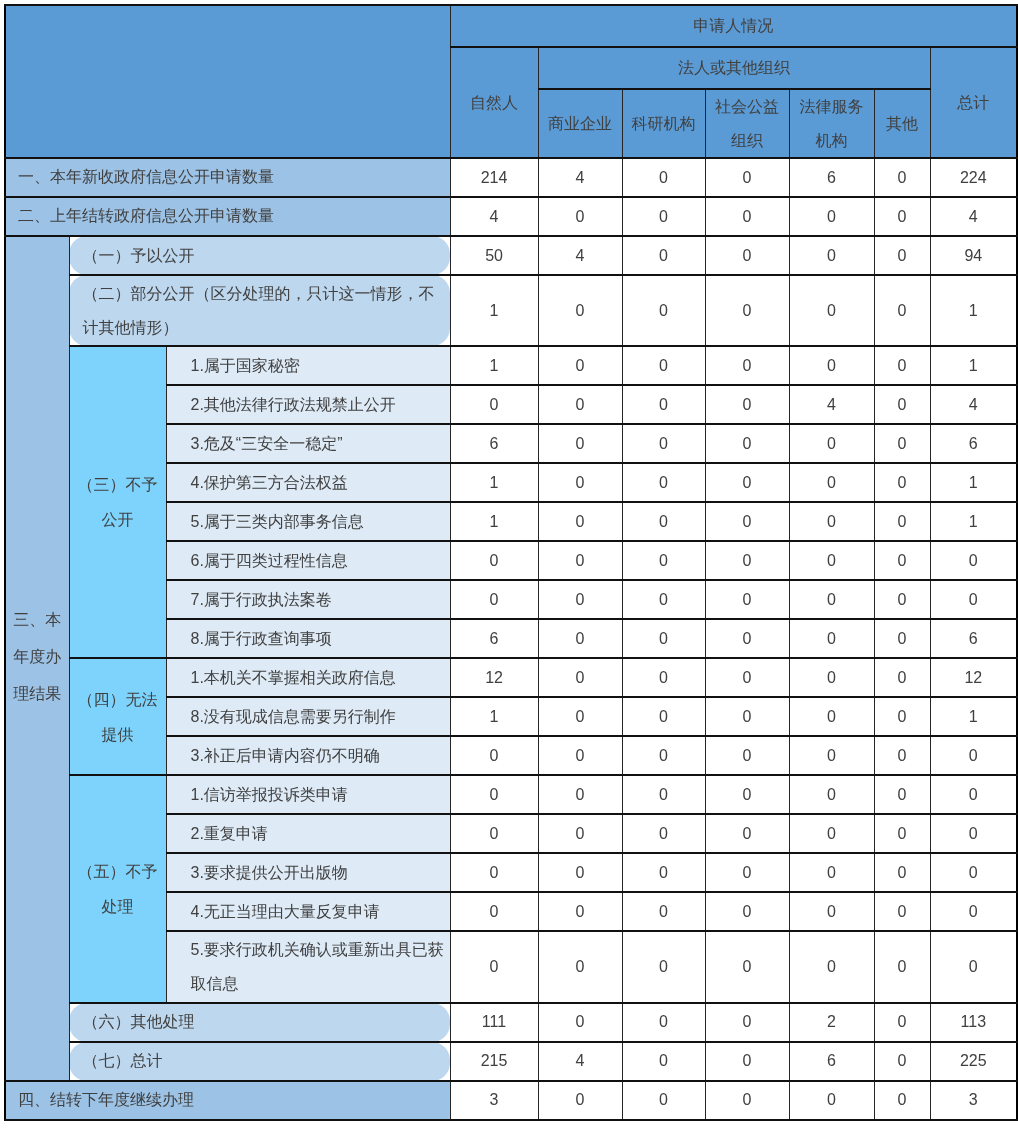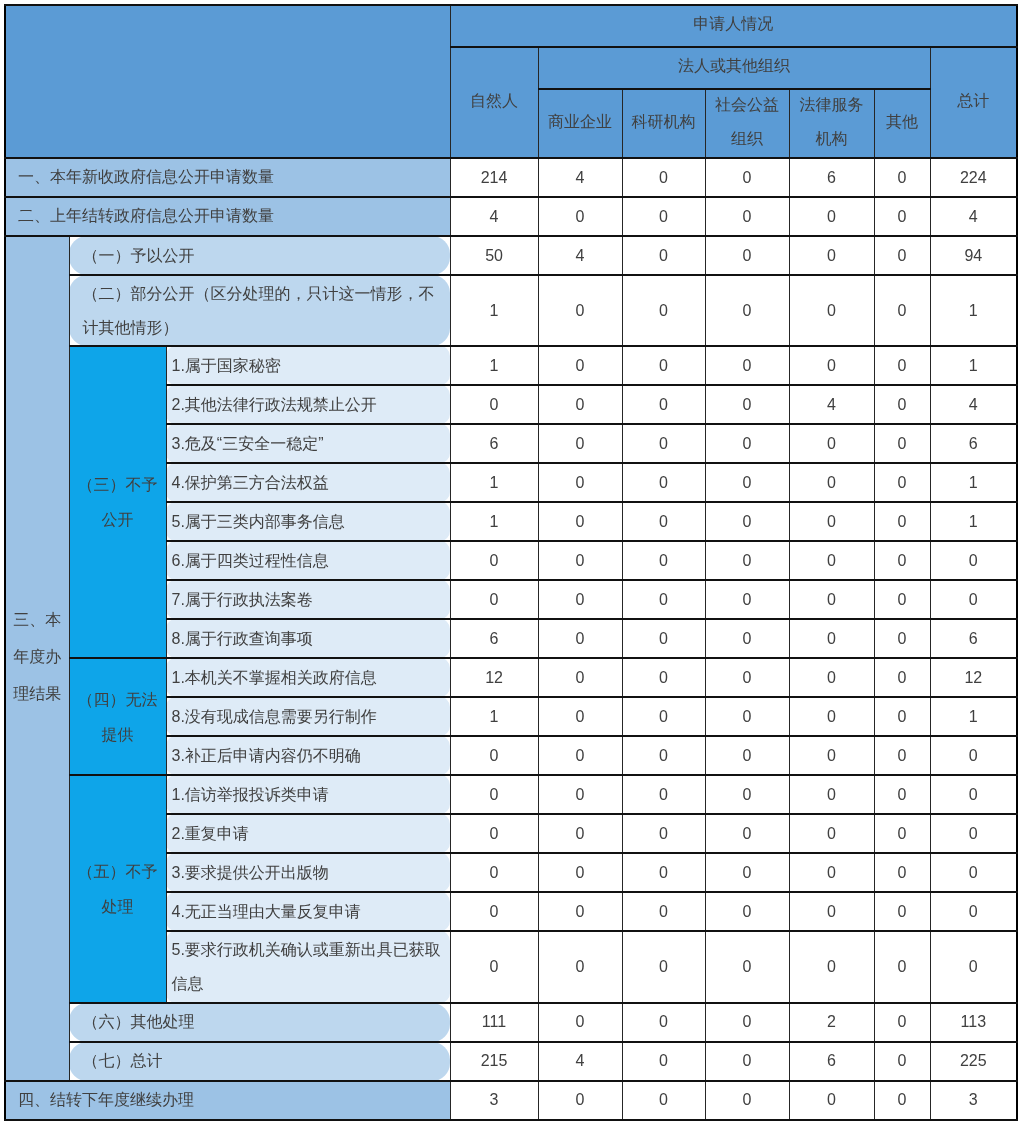--- a/index.html
+++ b/index.html
@@ -27,32 +27,32 @@
     border-right: 1px solid #262626;
     border-top: 2px solid #111111;
     border-bottom: 2px solid #111111;
     font-weight: normal;
     font-size: 16px;
     color: #404040;
     box-sizing: border-box;
     overflow: hidden;
   }
   
-  .hd { background: #5b9bd5; text-align: center; line-height: 2.1; word-break: break-all; padding: 0 4px; font-family: Liberation Mono, monospace; }
+  .hd { background: #5b9bd5; text-align: center; line-height: 2.1; word-break: break-all; padding: 0 4px; }
   tr.hr1 { height: 42px; }
   tr.hr2 { height: 42px; }
   tr.hr3 { height: 68px; }
   
   tr.r  { height: 39px; }
   tr.rt { height: 56px; }
   
   .lv1 { background: #9cc2e5; text-align: left; padding-left: 12px; }
   .lv2 { background: #bdd7ee; text-align: left; padding-left: 13px; line-height: 2.1; border-radius: 18px; }
-  .lv2g { background: #0ea5e9; text-align: center; word-break: break-all; line-height: 2.2; padding: 0 6px; }
-  .lv3 { background: #deebf7; text-align: left; padding-left: 5px; line-height: 2.1; border-radius: 10px; }
+  .lv2g { background: #7dd3fc; text-align: center; word-break: break-all; line-height: 2.2; padding: 0 6px; }
+  .lv3 { background: #deebf7; text-align: left; padding-left: 24px; line-height: 2.1; }
   .colA { background: #9cc2e5; text-align: center; word-break: break-all; line-height: 2.3; padding: 0 7px; font-family: Liberation Mono, monospace; }
   .num { background: #ffffff; text-align: center; font-size: 17px; }
 </style>
 </head>
 <body>
 
 <div class="page">
   <table class="stat">
     <colgroup>
       <col style="width:64px">

